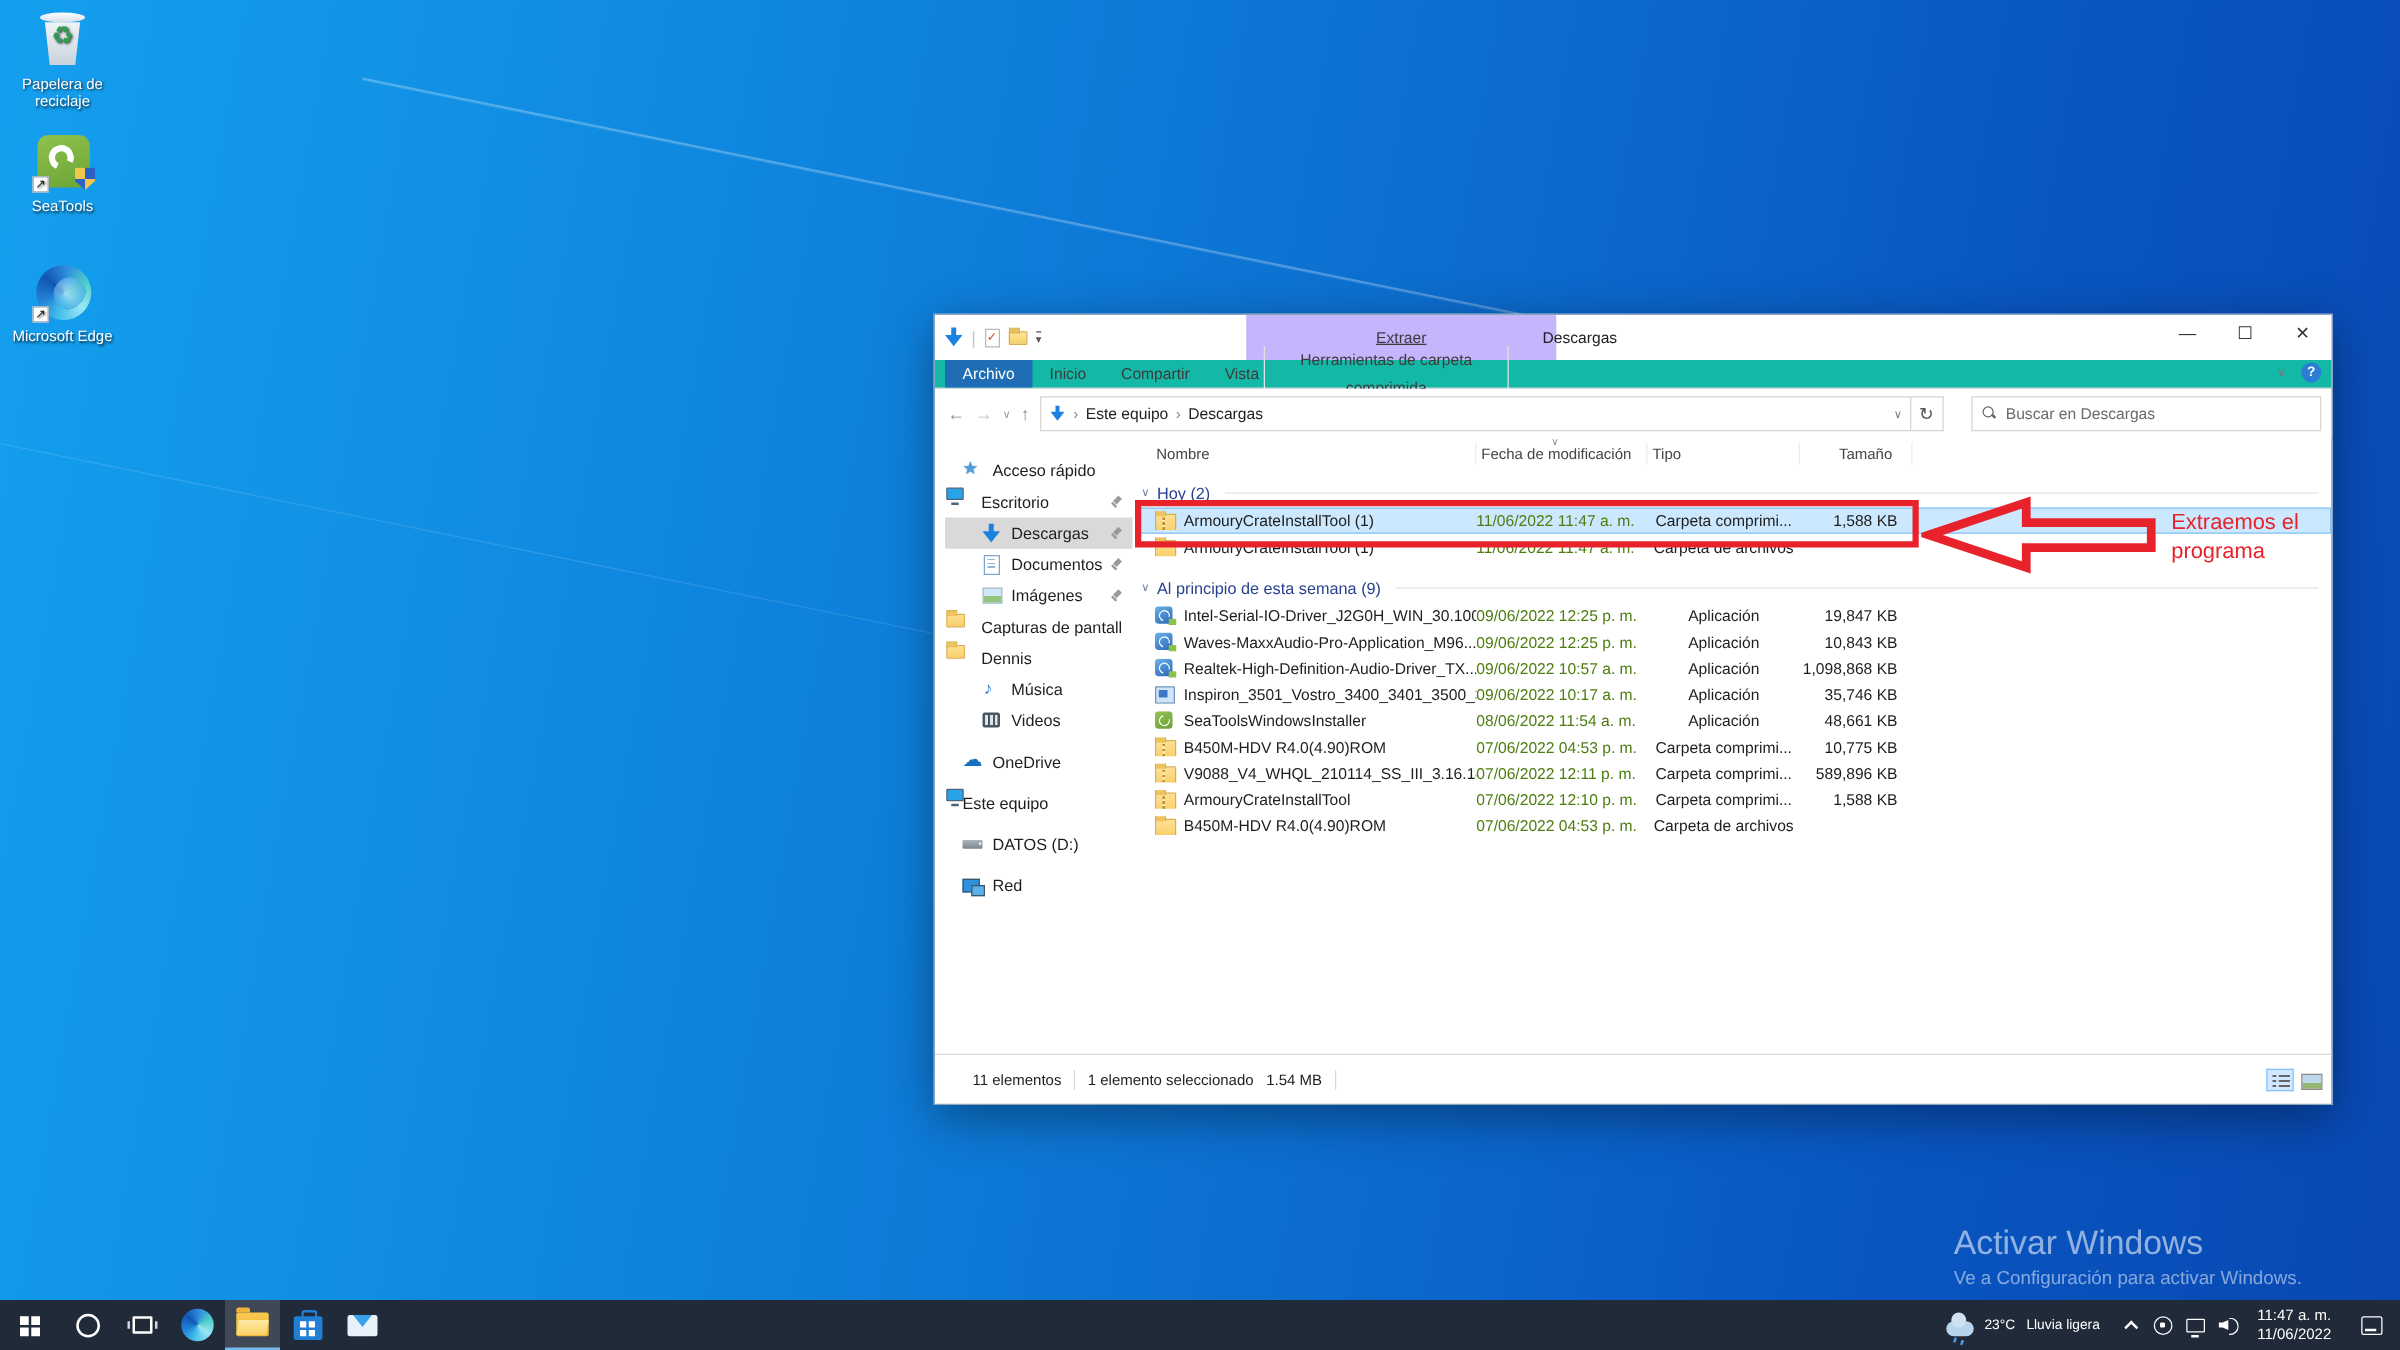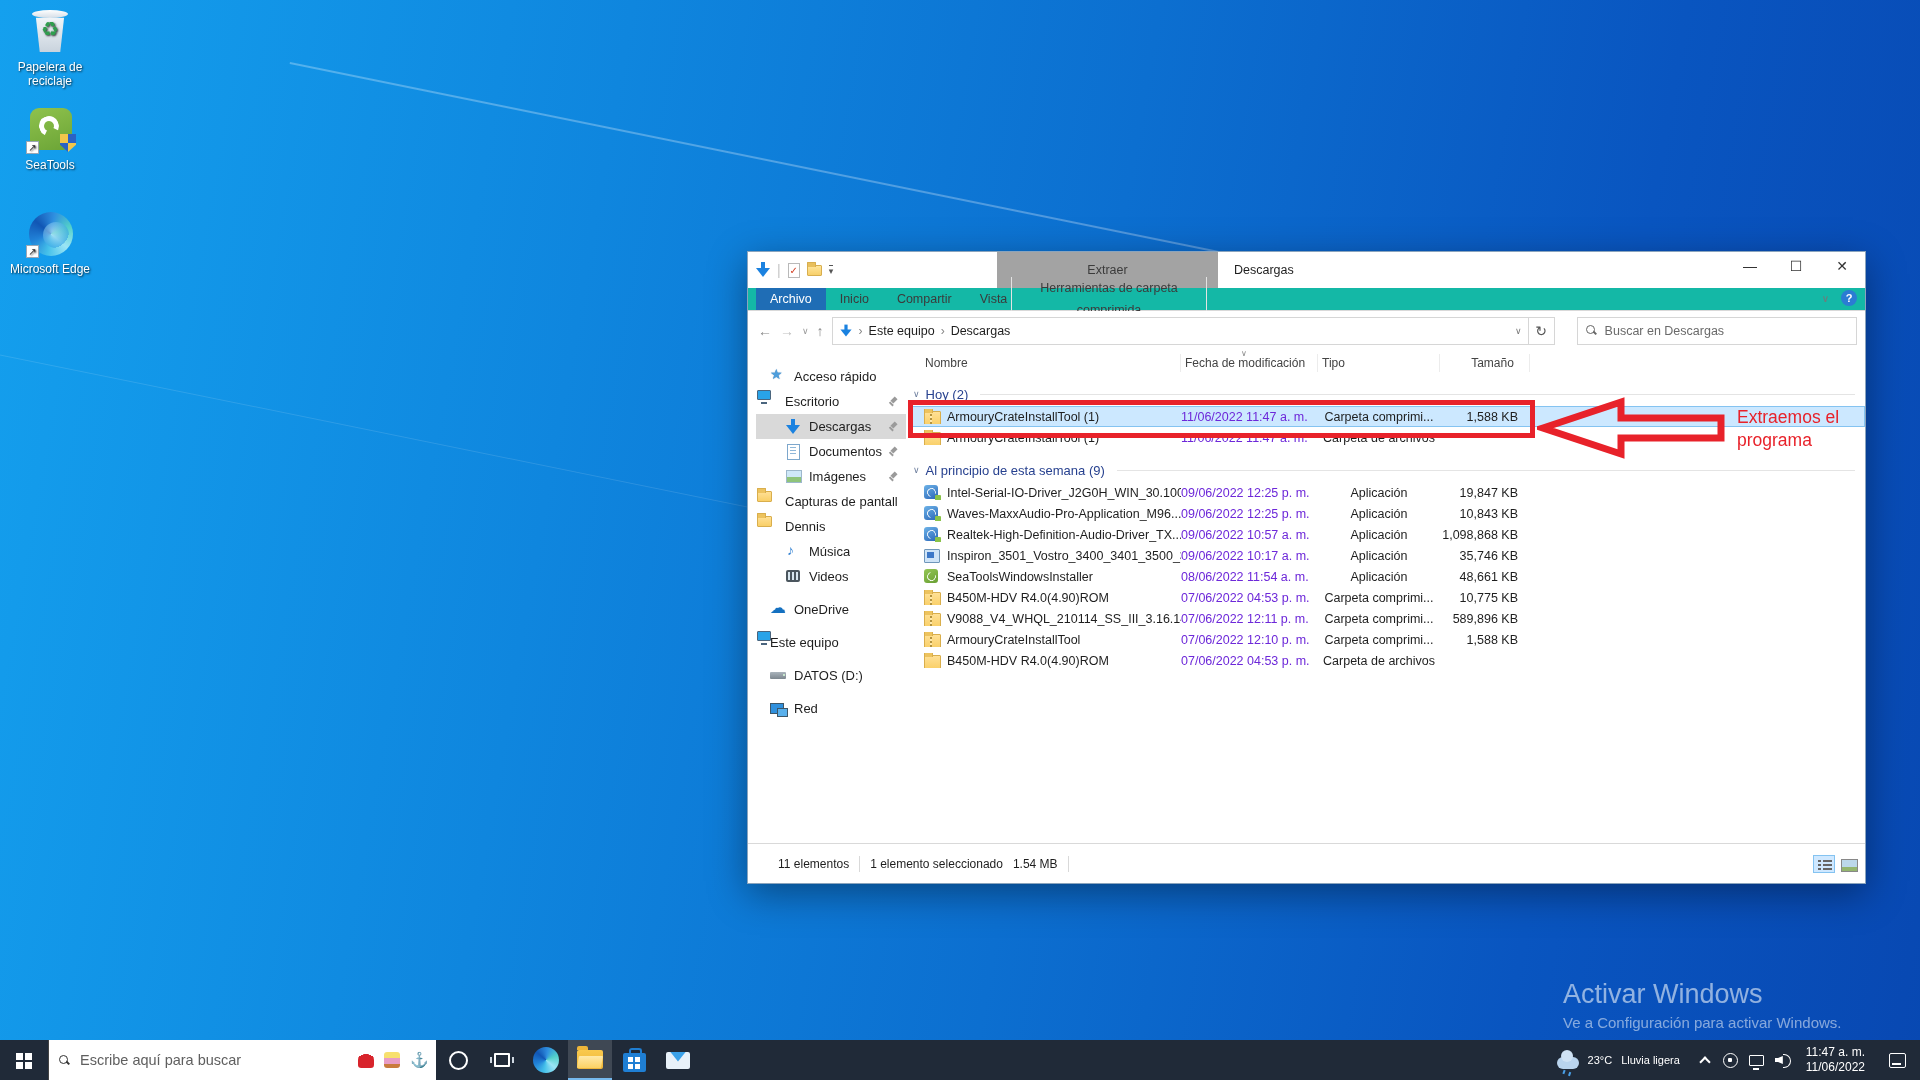--- a/index.html
+++ b/index.html
@@ -51,22 +51,22 @@
   .dl-arrow::after { content:""; position:absolute; left:0; top:6px; border-left:7px solid transparent;
     border-right:7px solid transparent; border-top:9px solid #1b82e0; }
   .qat-doc { width:12px; height:15px; background:#fff; border:1px solid #b9b9b9; font-size:10px;
     line-height:14px; color:#d23b1f; text-align:center; }
   .mini-folder { position:relative; width:15px; height:11px; background:linear-gradient(#ffe59a,#f7cf6a);
     border:1px solid #d8ae4e; border-radius:1px; }
   .mini-folder::before { content:""; position:absolute; left:-1px; top:-4px; width:7px; height:4px;
     background:#e8bf5d; border:1px solid #d8ae4e; border-bottom:none; border-radius:1px 1px 0 0; }
   .qat-drop { font-size:9px; color:#555; border-top:1px solid #555; line-height:8px; padding-top:1px; }
 
-  .ctx-header { position:absolute; left:249px; top:0; width:221px; height:36px; background:#a3a3a3;
-    text-align:center; line-height:36px; color:#3b3b3b; font-size:12.5px; }
+  .ctx-header { position:absolute; left:249px; top:0; width:248px; height:36px; background:#c4b5fd;
+    text-align:center; line-height:36px; color:#3b3b3b; font-size:12.5px;text-decoration:underline; }
   .win-title { position:absolute; left:486px; top:0; height:36px; line-height:36px; font-size:12.5px; color:#1e1e1e; }
   .caption-btns { position:absolute; right:0; top:0; display:flex; }
   .cap { width:46px; height:30px; text-align:center; line-height:28px; font-size:14px; color:#333; }
 
   .tabrow { position:absolute; left:0; top:36px; right:0; height:23px; background:#14b8a6;
     border-bottom:1px solid #d9d9d9; display:flex; align-items:center; font-size:12.5px; }
   .tab { padding:0 14px; line-height:22px; color:#3b3b3b; }
   .tab.file { background:#1f6db5; color:#fff; margin-left:8px; }
   .tab.ctx { position:absolute; left:263px; width:196px; text-align:center; padding:0;
     border-left:1px solid #e3e3e3; border-right:1px solid #e3e3e3; color:#3b3b3b; }
@@ -155,21 +155,21 @@
   .ch.size { width:90px; text-align:center; padding-left:16px; }
 
   .filelist { position:absolute; left:0; right:0; top:26px; bottom:0; padding-top:6px; overflow:hidden; }
   .group-h { height:24px; display:flex; align-items:center; gap:6px; color:#27418f; font-size:13px; padding-left:2px; }
   .group-h.second { margin-top:10px; }
   .group-h .gchev { color:#6b7d9c; font-size:9px; }
   .group-h .rule { flex:1; height:1px; background:#e4e4e4; margin:0 10px 0 6px; }
   .frow { height:21px; display:flex; align-items:center; font-size:12.5px; }
   .frow.selected { background:#cce8ff; outline:1px solid #84c3f1; outline-offset:-1px; }
   .fcell-name { width:270px; display:flex; align-items:center; gap:7px; padding-left:12px; overflow:hidden; white-space:nowrap; }
-  .fcell-date { width:137px; color:#6d28d9; }
+  .fcell-date { width:137px; color:#4d7c0f; }
   .fcell-type { width:122px;text-align:center; }
   .fcell-size { width:90px; text-align:right; padding-right:12px; }
   .ficon { position:relative; width:17px; height:15px; flex:0 0 17px; }
   .fi-zip::after { content:""; position:absolute; left:5px; top:2px; width:2px; height:11px;
     background:repeating-linear-gradient(#b3923e 0 2px, #ffe9ad 2px 4px); }
   .fi-installer::before { content:""; position:absolute; left:1px; top:0; width:14px; height:14px;
     border-radius:3px; background:linear-gradient(150deg,#6db3e8,#2a66b8); }
   .fi-installer::after { content:""; position:absolute; left:4px; top:3px; width:7px; height:7px;
     border:1.5px solid #fff; border-radius:50%; border-bottom-color:transparent; transform:rotate(-30deg); }
   .fi-installer .dot, .badge-dot { position:absolute; right:-1px; bottom:-1px; width:6px; height:6px;
@@ -571,28 +571,20 @@
 </div>
 
 <div class="anno-rect"></div>
 <svg class="anno-arrow" width="190" height="64" viewBox="0 0 190 64">
   <polygon points="6,32 84,6 84,22 184,22 184,42 84,42 84,58" fill="none" stroke="#e8222a" stroke-width="7" stroke-linejoin="miter"></polygon>
 </svg>
 <div class="anno-text">Extraemos el programa</div>
 
 <div class="taskbar">
   <div class="startbtn"></div>
-  <div class="tsearch">
-    <span class="mag"></span>
-    <span>Escribe aquí para buscar</span>
-    <span class="spacer"></span>
-    <span class="emo emo-hat"></span>
-    <span class="emo emo-cake"></span>
-    <span class="emo emo-anchor">⚓</span>
-  </div>
   <div class="tbicon">
       <span class="cortana-ring"></span>
     </div>
   <div class="tbicon">
       <span class="taskview"></span>
     </div>
   <div class="tbicon">
       <span class="edge-mini"></span>
     </div>
   <div class="tbicon active">

